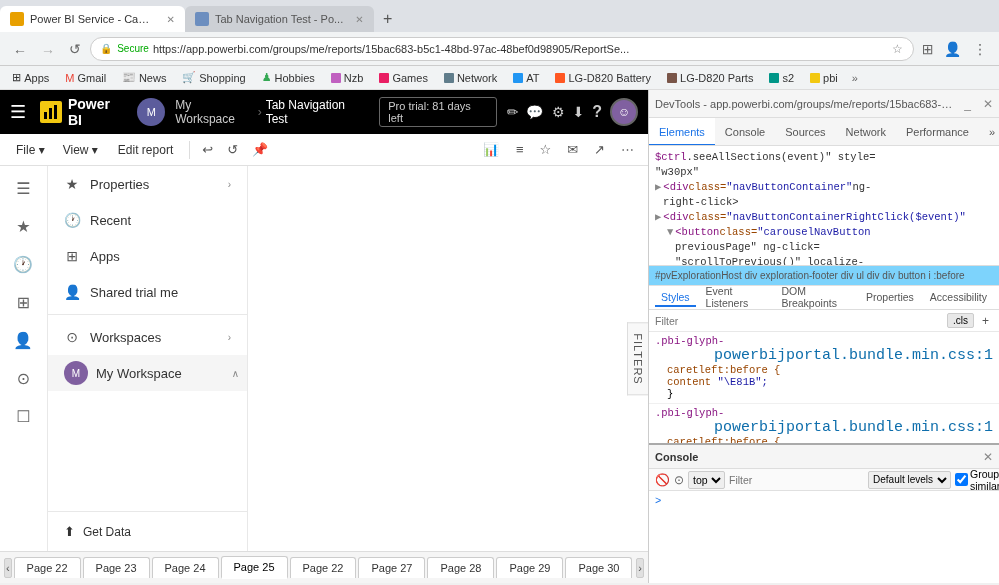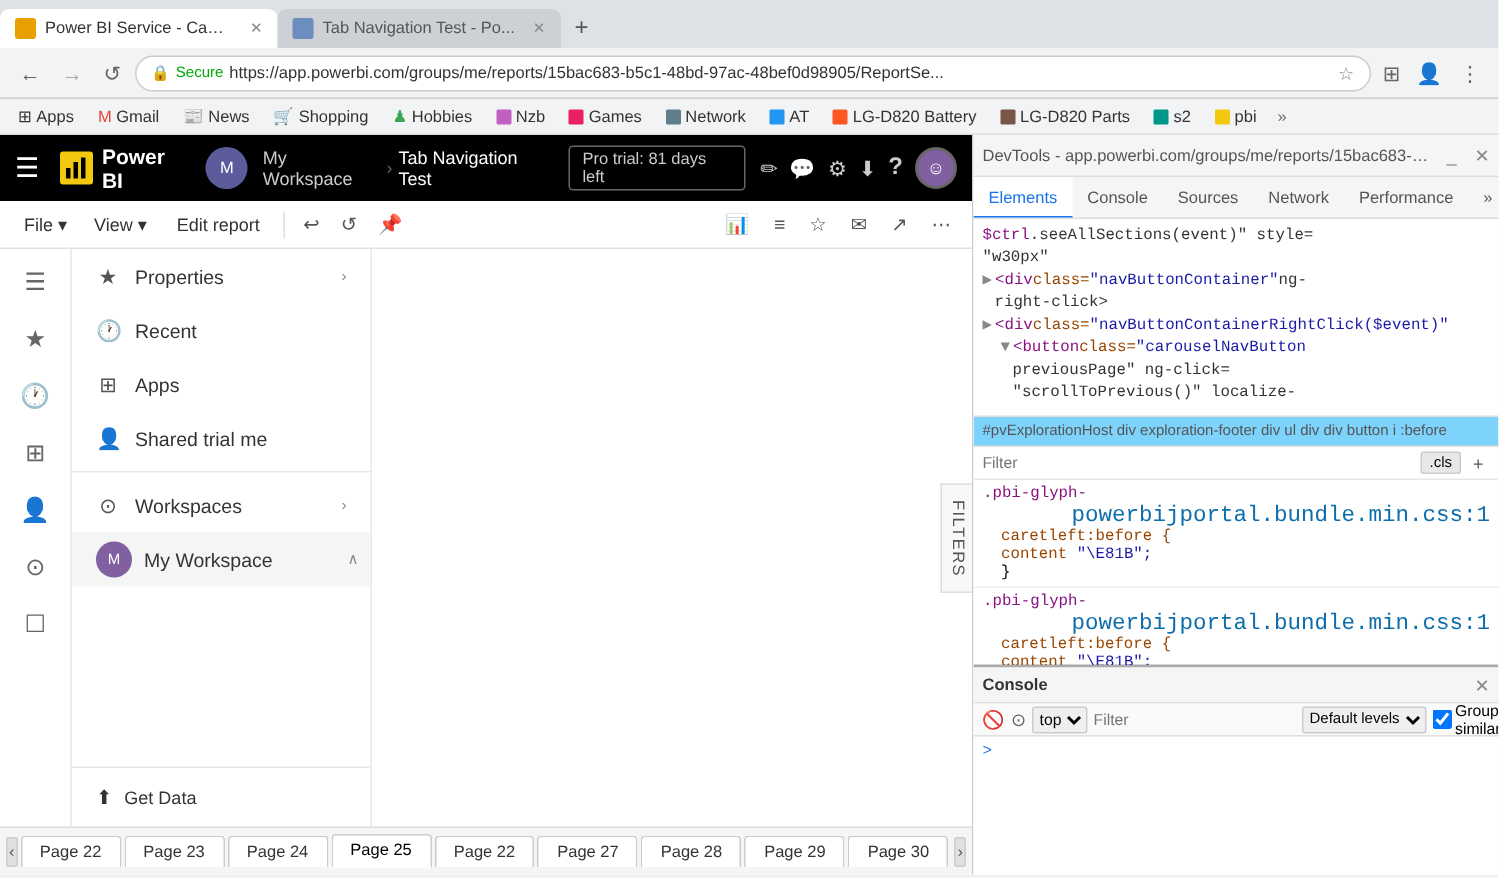--- a/index.html
+++ b/index.html
@@ -389,20 +389,27 @@
             <span class="code-text">previousPage" ng-click=</span>
           </div>
           <div class="code-line" style="padding-left:20px;">
             <span class="code-text">"scrollToPrevious()" localize-</span>
           </div>
 
         </div>
 
         <div class="styles-breadcrumb">#pvExplorationHost  div  exploration-footer  div  ul  div  div  button  i  :before</div>
 
+        <div class="styles-panel-tabs">
+          <div class="styles-panel-tab active">Styles</div>
+          <div class="styles-panel-tab">Event Listeners</div>
+          <div class="styles-panel-tab">DOM Breakpoints</div>
+          <div class="styles-panel-tab">Properties</div>
+          <div class="styles-panel-tab">Accessibility</div>
+        </div>
 
         <div class="styles-filter-row">
           <input class="styles-filter-input" placeholder="Filter" style="">
           <span class="filter-cls-btn">.cls</span>
           <span style="font-size:12px;color:#555;cursor:pointer;padding:1px 4px;">+</span>
         </div>
 
         <div style="flex:1;overflow:auto;">
           <div class="css-rule">
             <span class="css-selector">.pbi-glyph-</span>

